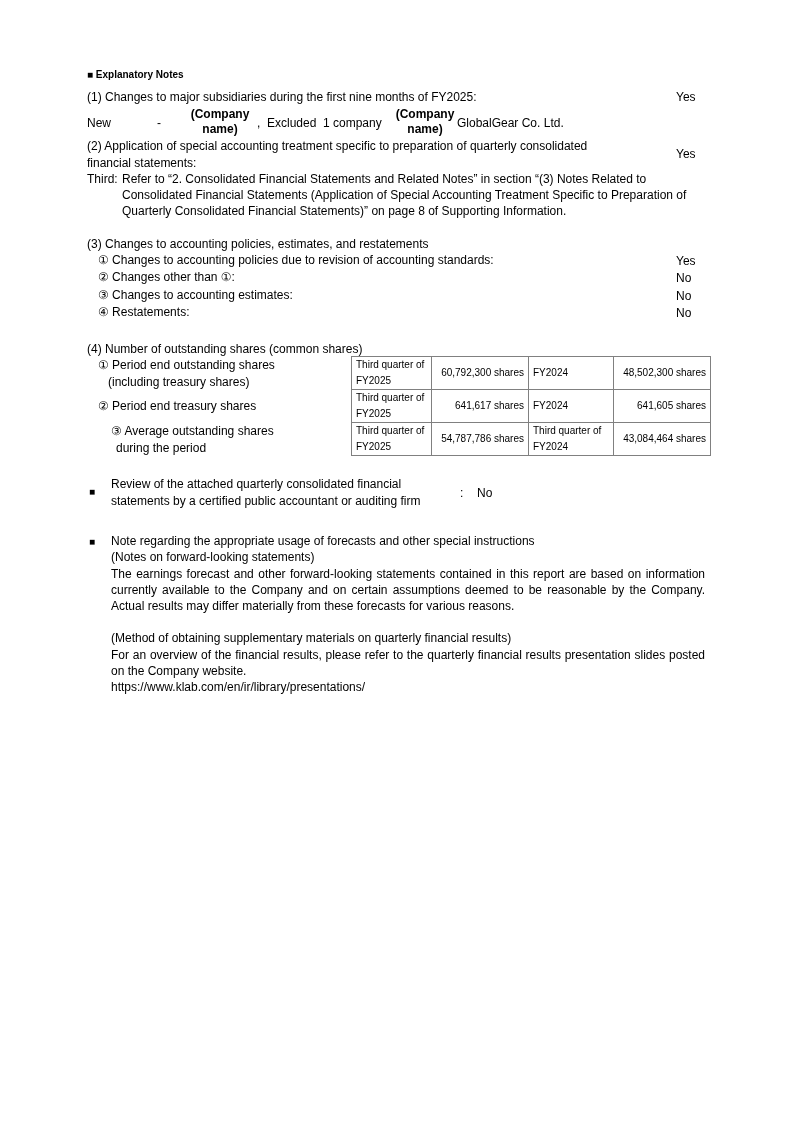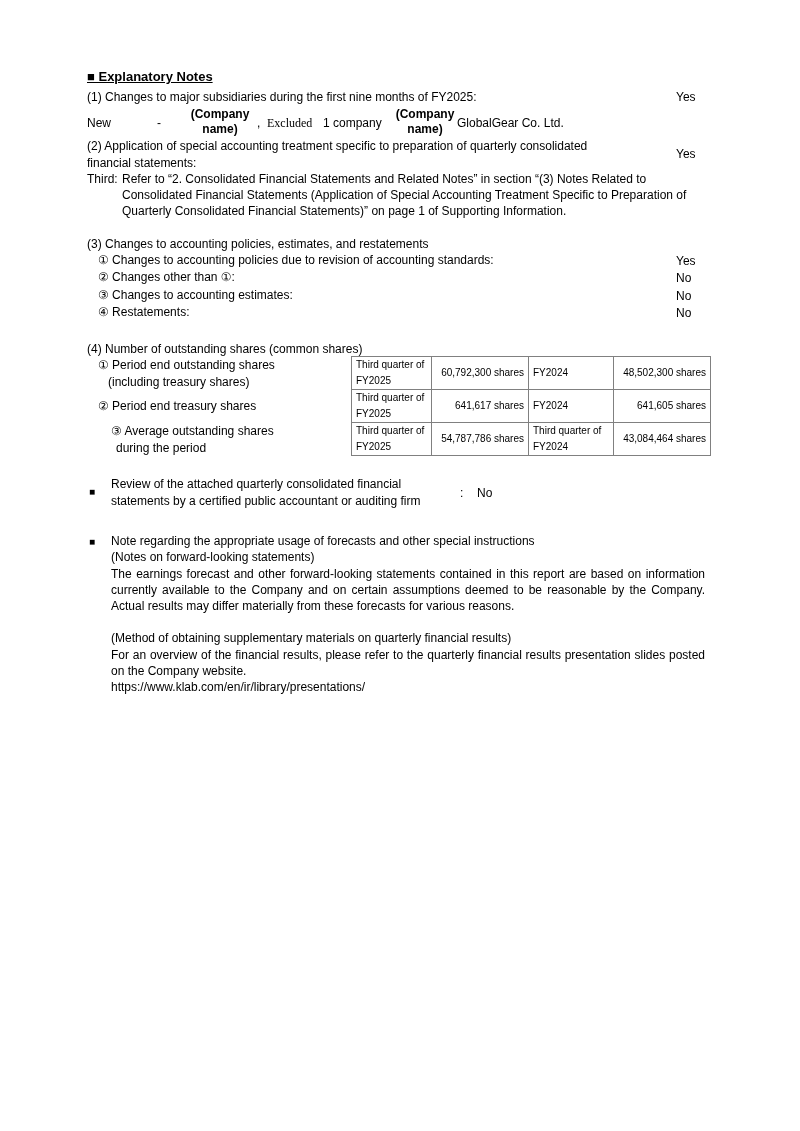--- a/index.html
+++ b/index.html
@@ -1,18 +1,18 @@
 <!DOCTYPE html>
 <html><head>
 <meta charset="utf-8">
 <style>
   html, body { margin: 0; padding: 0; background: #ffffff; }
   body { width: 800px; height: 1131px; position: relative; font-family: "Liberation Sans", sans-serif; color: #000; font-size: 12px; }
   .abs { position: absolute; white-space: nowrap; }
-  .title { font-weight: bold; font-size: 13px; text-decoration: underline; }
+  .title { font-weight: bold; font-size: 10px; }
   .small { font-size: 12px; line-height: 15px; text-align: center; font-weight: bold; }
   .table { position: absolute; left: 351px; top: 356px; border-collapse: collapse; font-size: 10px; }
   .table td { border: 1px solid #808080; padding: 0 4px; height: 31px; vertical-align: middle; line-height: 16px; }
   .c1 { width: 71px; text-align: left; }
   .c2 { width: 88px; text-align: right; }
   .c3 { width: 76px; text-align: left; }
   .c4 { width: 88px; text-align: right; }
   .para { position: absolute; left: 111px; width: 594px; line-height: 16px; text-align: justify; font-size: 12px; }
 </style>
 </head>
@@ -22,32 +22,32 @@
 
   <div class="abs title" style="left:87px; top:69px;">■ Explanatory Notes</div>
 
   <div class="abs" style="left:87px; top:90px;">(1) Changes to major subsidiaries during the first nine months of FY2025:</div>
   <div class="abs" style="left:676px; top:90px;">Yes</div>
 
   <div class="abs" style="left:87px; top:116px;">New</div>
   <div class="abs" style="left:157px; top:116px;">-</div>
   <div class="abs small" style="left:188px; top:107px; width:64px; white-space:normal;">(Company name)</div>
   <div class="abs" style="left:257px; top:116px;">,</div>
-  <div class="abs" style="left:267px; top:116px;font-family:Liberation Serif, serif;">Excluded</div>
+  <div class="abs" style="left:267px; top:116px;">Excluded</div>
   <div class="abs" style="left:323px; top:116px;">1 company</div>
   <div class="abs small" style="left:393px; top:107px; width:64px; white-space:normal;">(Company name)</div>
   <div class="abs" style="left:457px; top:116px;">GlobalGear Co. Ltd.</div>
 
   <div class="abs" style="left:87px; top:139px;">(2) Application of special accounting treatment specific to preparation of quarterly consolidated</div>
   <div class="abs" style="left:87px; top:156px;">financial statements:</div>
   <div class="abs" style="left:676px; top:147px;">Yes</div>
   <div class="abs" style="left:87px; top:172px;">Third:</div>
   <div class="abs" style="left:122px; top:172px;">Refer to “2. Consolidated Financial Statements and Related Notes” in section “(3) Notes Related to</div>
   <div class="abs" style="left:122px; top:188px;">Consolidated Financial Statements (Application of Special Accounting Treatment Specific to Preparation of</div>
-  <div class="abs" style="left:122px; top:204px;">Quarterly Consolidated Financial Statements)” on page 1 of Supporting Information.</div>
+  <div class="abs" style="left:122px; top:204px;">Quarterly Consolidated Financial Statements)” on page 8 of Supporting Information.</div>
 
   <div class="abs" style="left:87px; top:237px;">(3) Changes to accounting policies, estimates, and restatements</div>
   <div class="abs" style="left:98px; top:253px;">① Changes to accounting policies due to revision of accounting standards:</div>
   <div class="abs" style="left:676px; top:254px;">Yes</div>
   <div class="abs" style="left:98px; top:270px;">② Changes other than ①:</div>
   <div class="abs" style="left:676px; top:271px;">No</div>
   <div class="abs" style="left:98px; top:288px;">③ Changes to accounting estimates:</div>
   <div class="abs" style="left:676px; top:289px;">No</div>
   <div class="abs" style="left:98px; top:305px;">④ Restatements:</div>
   <div class="abs" style="left:676px; top:306px;">No</div>

